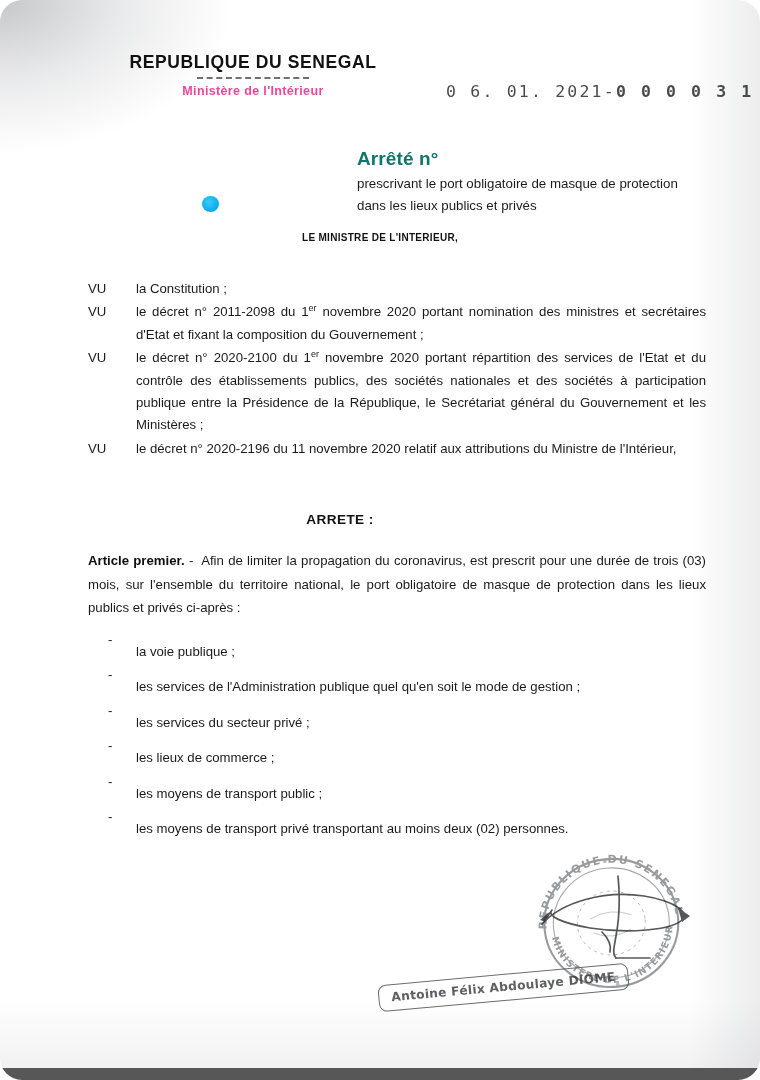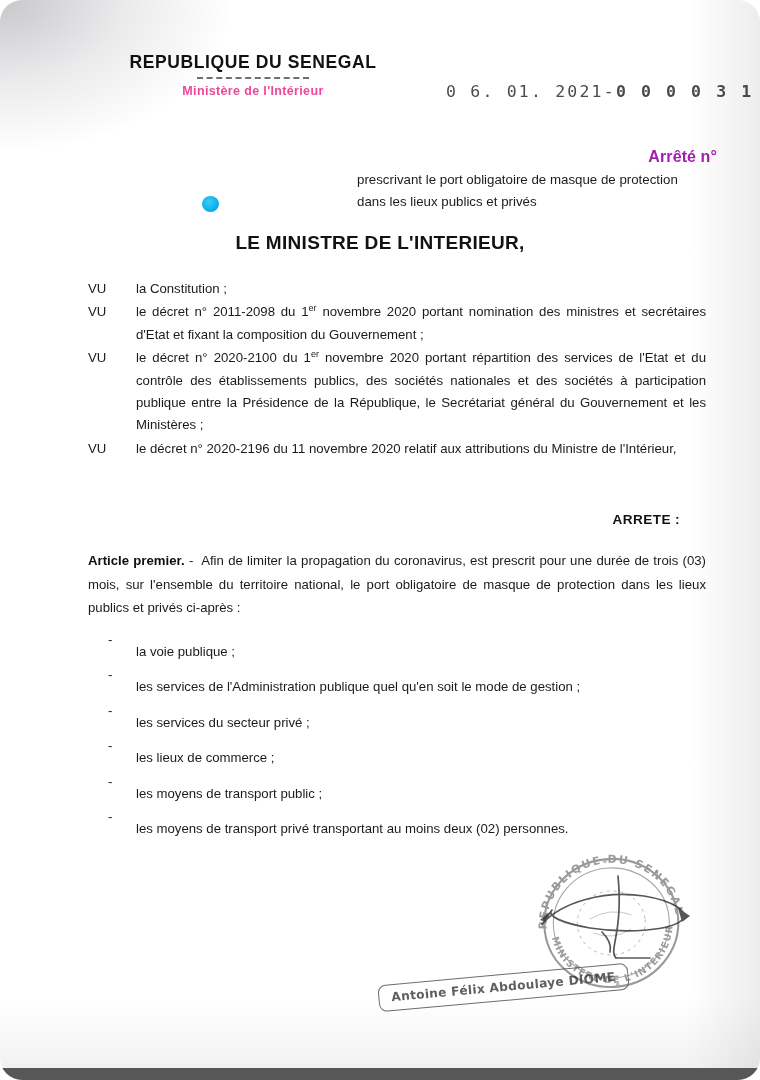--- a/index.html
+++ b/index.html
@@ -118,41 +118,40 @@
 
   
   .title-block {
     position: absolute;
     left: 357px;
     top: 148px;
     width: 360px;
   }
   .arrete-label {
     font-weight: bold;
-    font-size: 16px;
-    color: #a21caf;
+    font-size: 19px;
+    color: #0f766e;
     letter-spacing: 0.1px;
-    text-align: right;
   }
   .arrete-sub {
     font-size: 13.3px;
     line-height: 22px;
     color: #1b1c1e;
     margin-top: 3px;
   }
 
   
   .minister-heading {
     position: absolute;
     left: 0;
     top: 232px;
     width: 760px;
     text-align: center;
     font-weight: bold;
-    font-size: 19px;
+    font-size: 10px;
     letter-spacing: 0.3px;
     color: #111214;
   }
 
   
   .vu-list {
     position: absolute;
     left: 88px;
     top: 278px;
     width: 618px;
@@ -180,21 +179,21 @@
     vertical-align: super;
     line-height: 0;
   }
 
   
   .arrete-heading {
     position: absolute;
     left: 0;
     top: 512px;
     width: 680px;
-    text-align: right;
+    text-align: center;
     font-weight: bold;
     font-size: 13.6px;
     letter-spacing: 0.4px;
     color: #111214;
   }
 
   
   .article-one {
     position: absolute;
     left: 88px;

